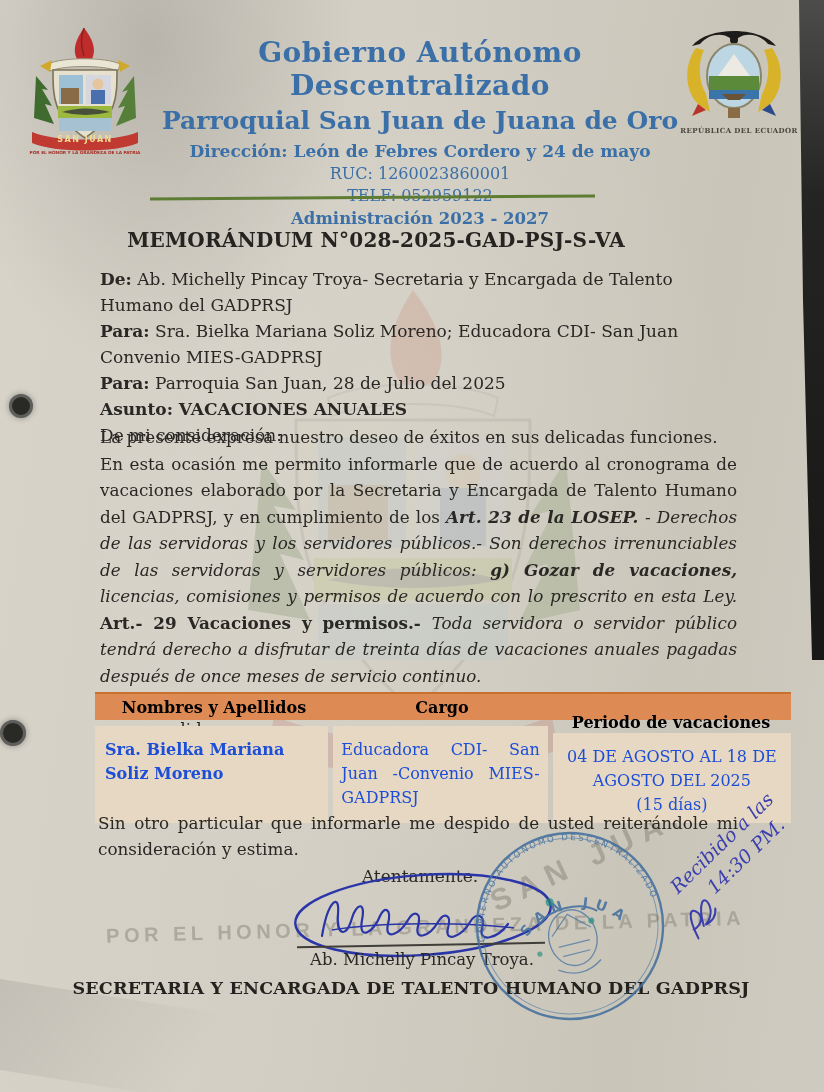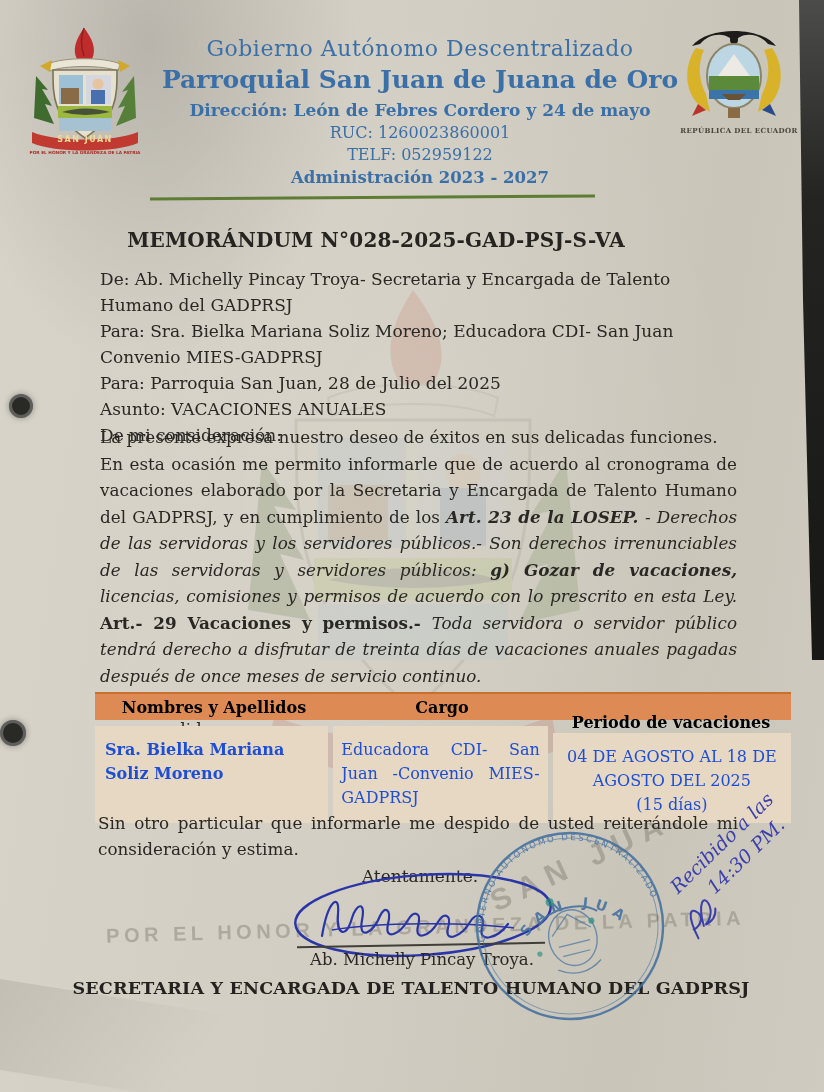--- a/index.html
+++ b/index.html
@@ -24,35 +24,35 @@
     font-size:30px;letter-spacing:9px;color:#8d897d;opacity:.55;white-space:nowrap;
   }
   .wm-motto{
     position:absolute;left:106px;top:916px;width:620px;
     transform:rotate(-1.6deg);
     font-family:"Liberation Sans",sans-serif;font-weight:bold;
     font-size:20px;letter-spacing:4.5px;color:#8f8b80;opacity:.55;white-space:nowrap;
   }
   
   .hdr-text{position:absolute;left:140px;top:36px;width:560px;text-align:center;color:#3a6fa8;}
-  .hdr-l1{font-size:22px;font-weight:normal;letter-spacing:.5px;}
+  .hdr-l1{font-size:28px;font-weight:bold;letter-spacing:.5px;}
   .hdr-l2{font-size:25px;font-weight:bold;margin-top:4px;}
   .hdr-l3{font-size:17px;font-weight:bold;margin-top:6px;}
   .hdr-l4,.hdr-l5{font-size:16px;font-weight:normal;margin-top:3px;}
   .hdr-l6{font-size:16.5px;font-weight:bold;margin-top:4px;}
   .hdr-rule{position:absolute;left:150px;top:196px;width:445px;height:3px;background:#5e7c33;transform:rotate(-.4deg);}
   .seal-caption{
     position:absolute;left:664px;top:126px;width:150px;text-align:center;
     font-size:7px;font-weight:bold;color:#4a463c;letter-spacing:.4px;
   }
   
   .memo-title{position:absolute;left:96px;top:228px;width:560px;text-align:center;
     font-size:20px;font-weight:bold;color:#262420;letter-spacing:.2px;}
   .meta{position:absolute;left:100px;top:266px;width:640px;font-size:17px;line-height:26px;color:#2a2824;text-align:left;}
-  .meta b{font-weight:normal;}
+  .meta b{font-weight:bold;}
   .paras{position:absolute;left:100px;top:424px;width:637px;font-size:16.8px;line-height:26.5px;color:#2a2824;text-align:justify;}
   .paras p{margin:0;}
   .bi{font-weight:bold;font-style:italic;}
   .it{font-style:italic;}
   .bo{font-weight:bold;}
   
   .vac-table{position:absolute;left:95px;top:692px;width:696px;}
   .vt-head{display:flex;background:#dd8a55;border-top:2px solid #c9702f;height:26px;align-items:center;}
   .vt-head .h{color:#000000;font-weight:bold;font-size:16px;text-align:center;}
   .h1{width:238px;} .h2{width:218px;} .h3{width:240px;margin-top:31px;}

